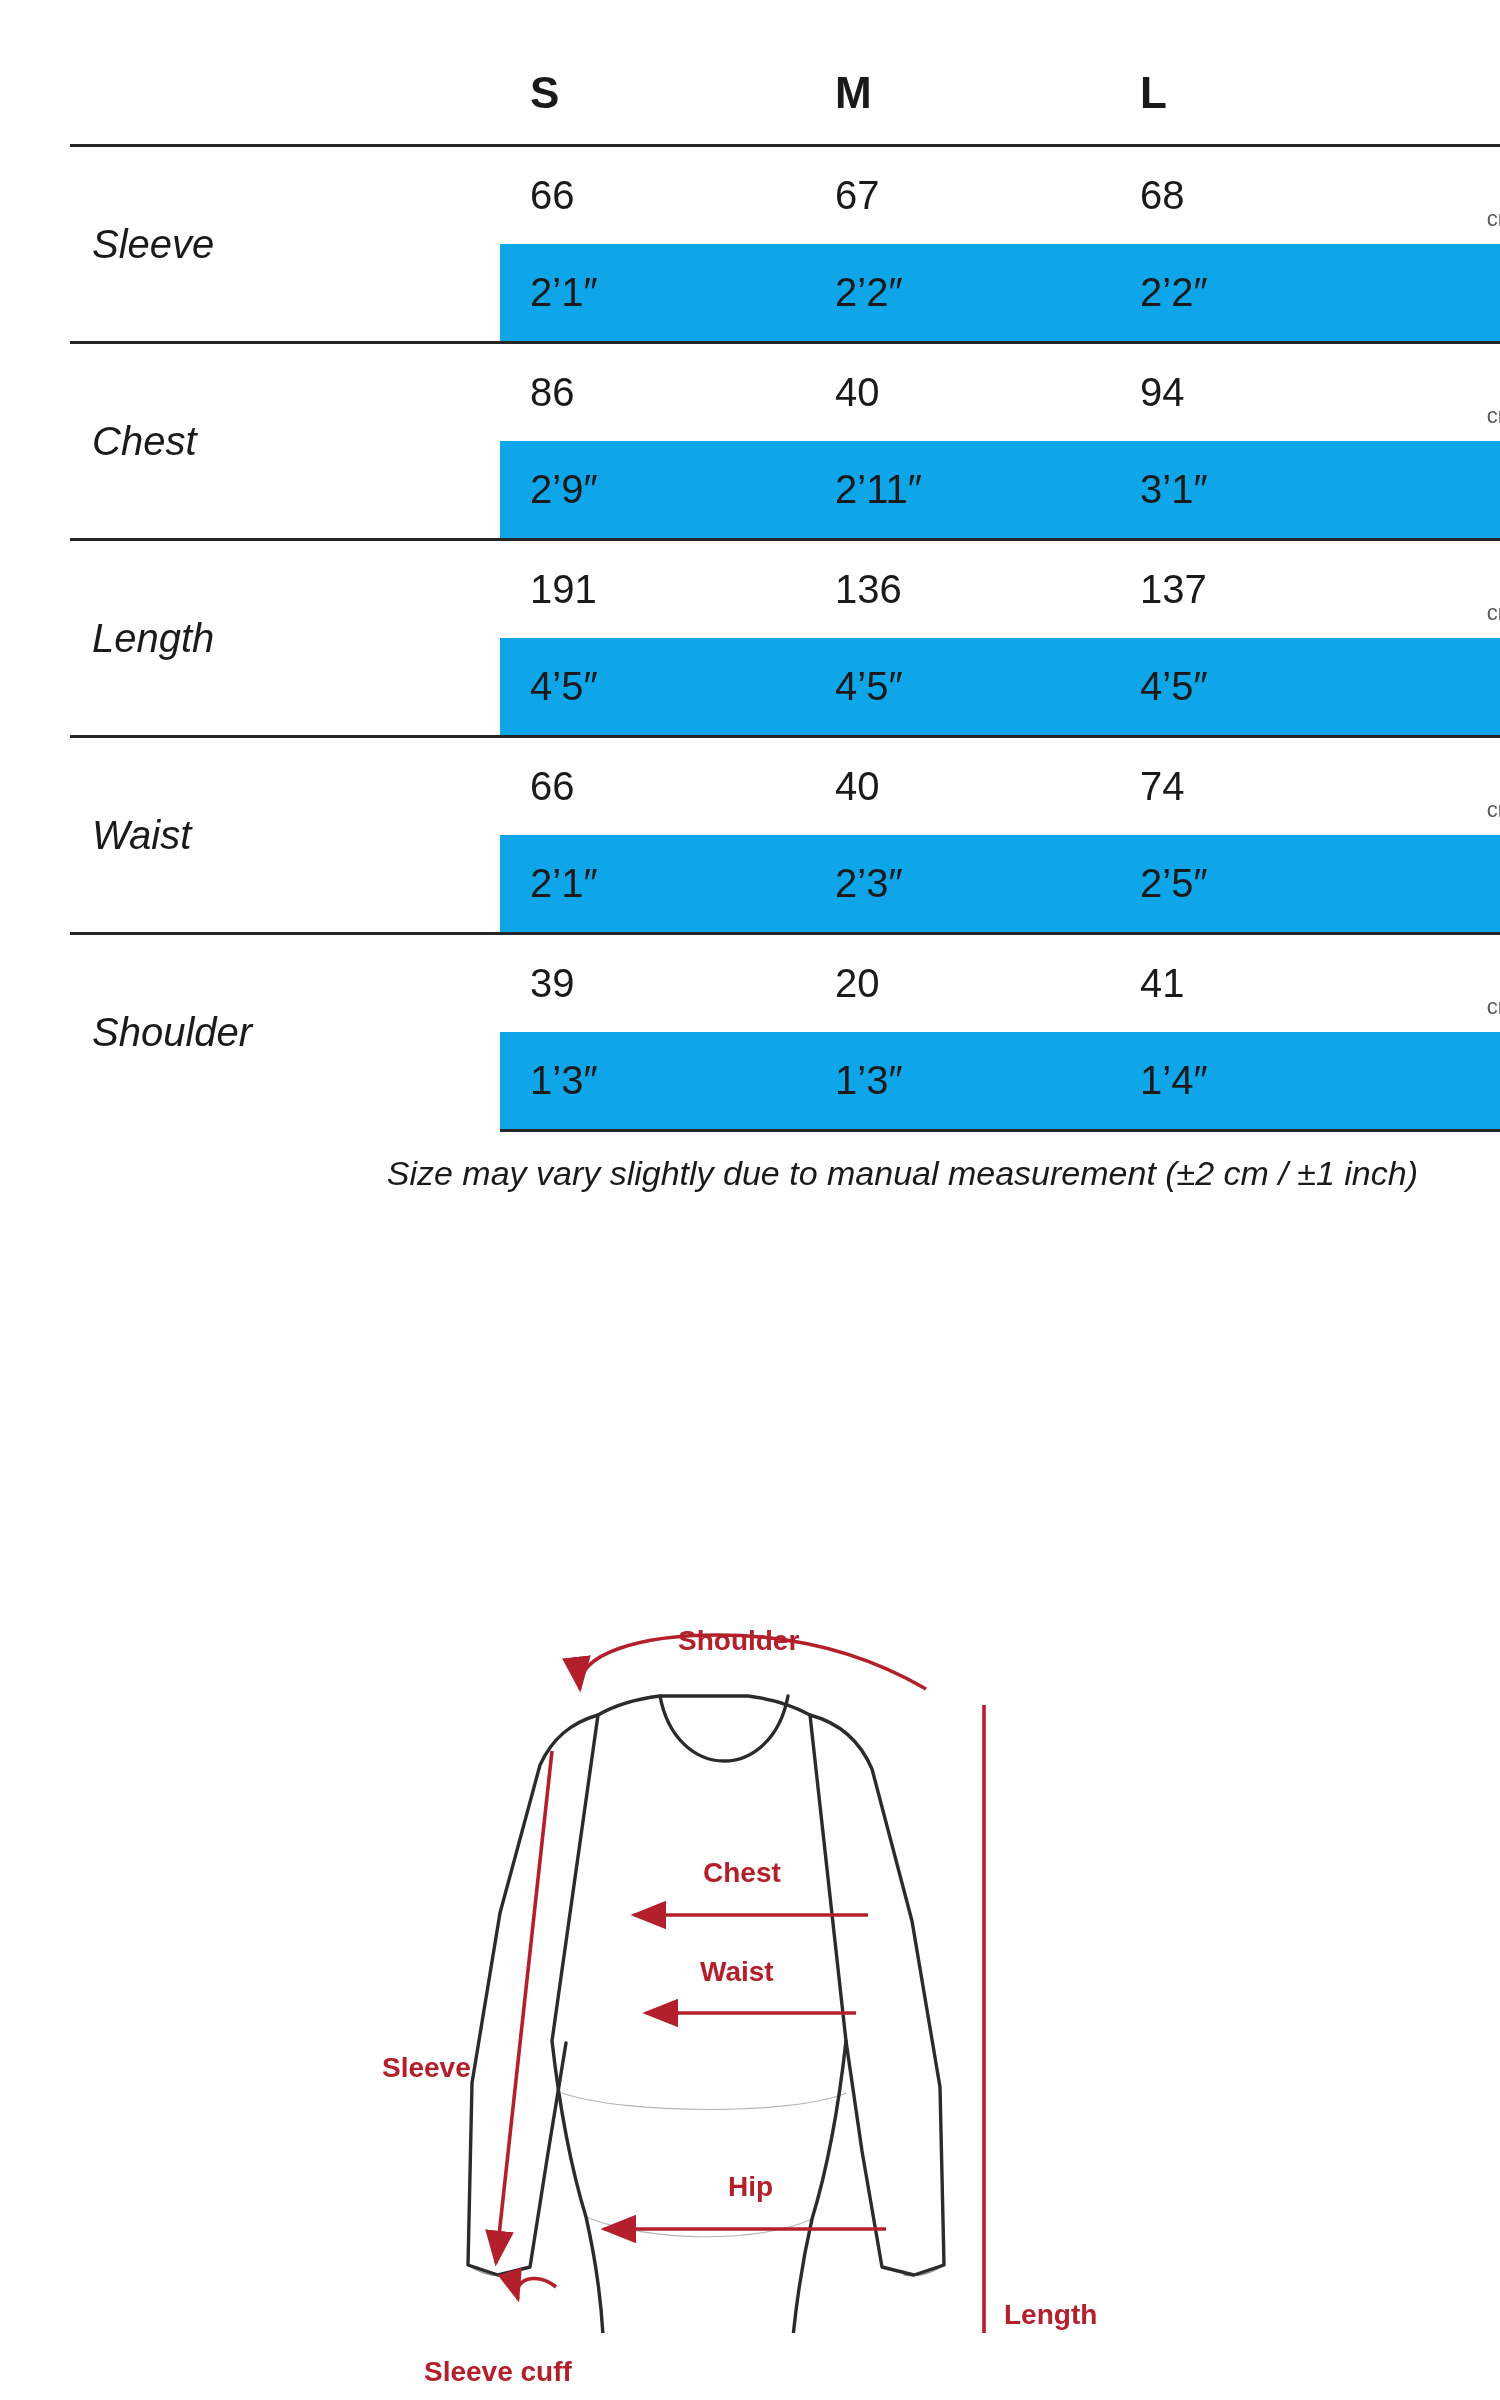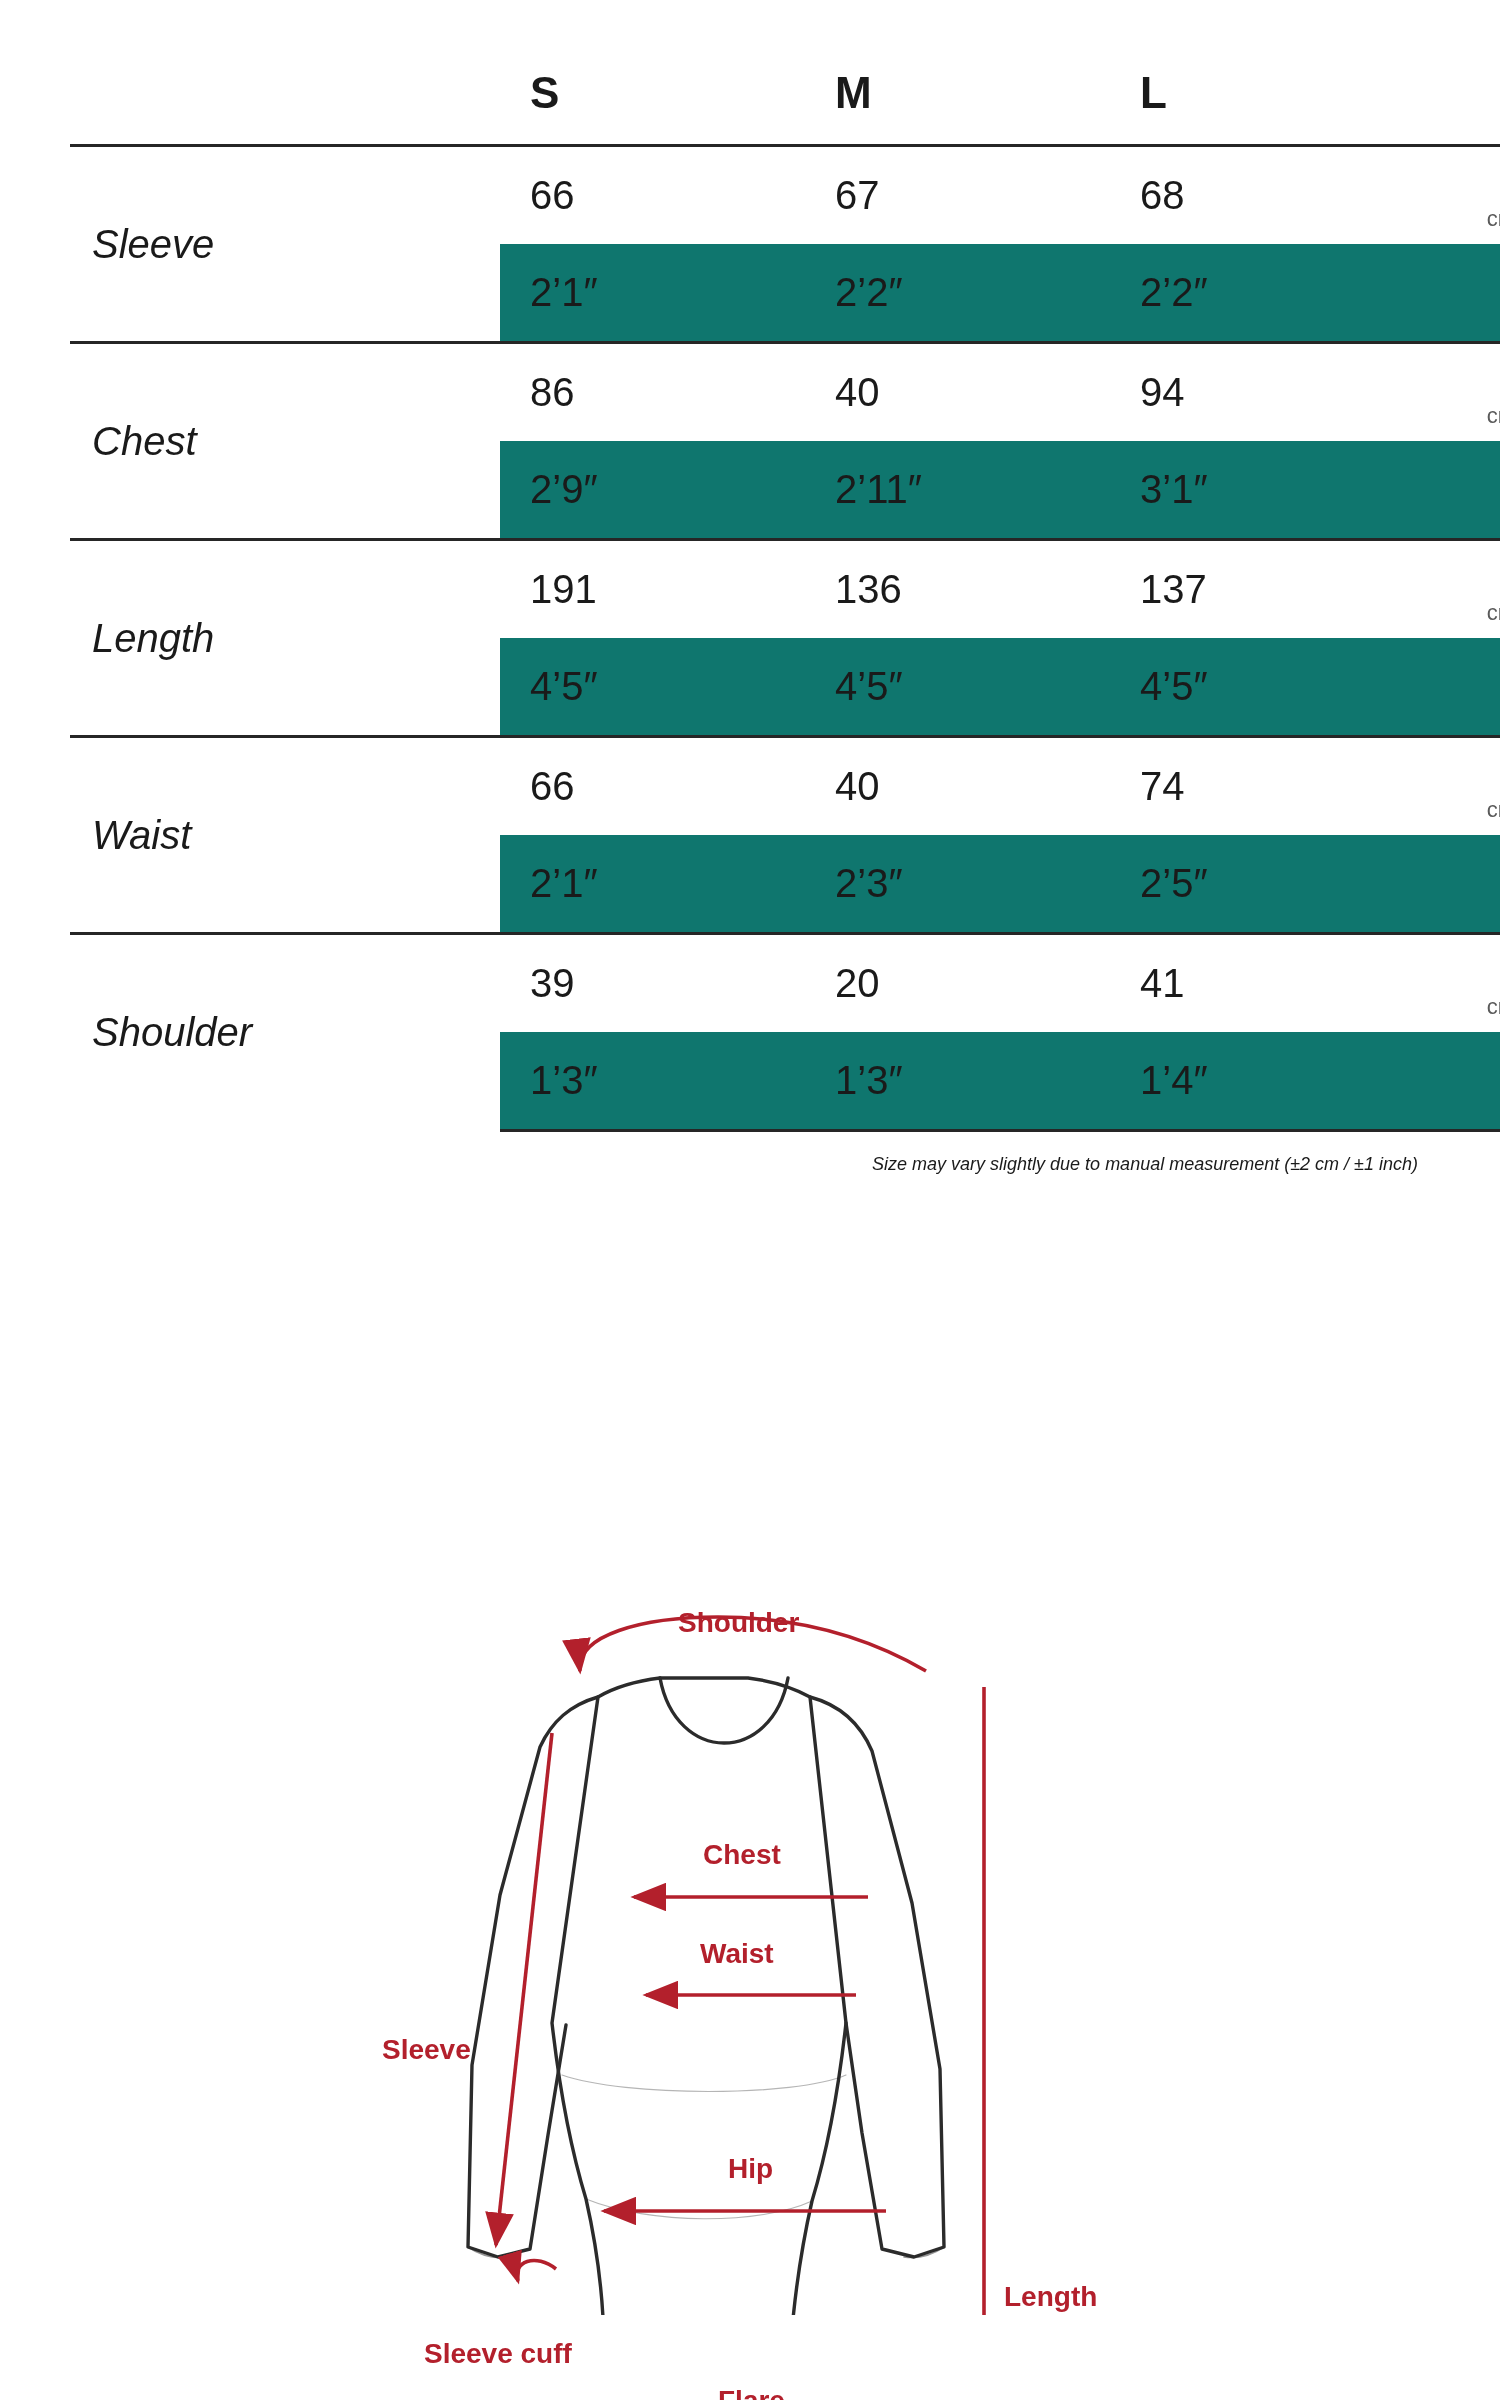--- a/index.html
+++ b/index.html
@@ -66,39 +66,39 @@
   td.unit {
     font-size: 22px;
     color: #5a5a5a;
     text-align: right;
     padding-right: 14px;
     vertical-align: bottom;
     padding-bottom: 12px;
   }
   tr.row-ft td.val,
   tr.row-ft td.unit {
-    background: #0f766e;
+    background: #0ea5e9;
   }
   tr.row-cm td.val,
   tr.row-cm td.unit {
     background: #ffffff;
   }
   tr.group-top td {
     border-top: 3px solid #262626;
   }
   tr.last-row td {
     border-bottom: 3px solid #262626;
   }
   td.rowlabel.bg-white { background: #fff; }
 
   .note {
     width: 1360px;
     margin: 0 auto;
     text-align: right;
-    font-size: 18px;
+    font-size: 34px;
     font-style: italic;
     padding: 22px 12px 0 0;
     color: #1a1a1a;
   }
 
   
   .diagram {
     position: relative;
     width: 1500px;
     height: 1080px;

